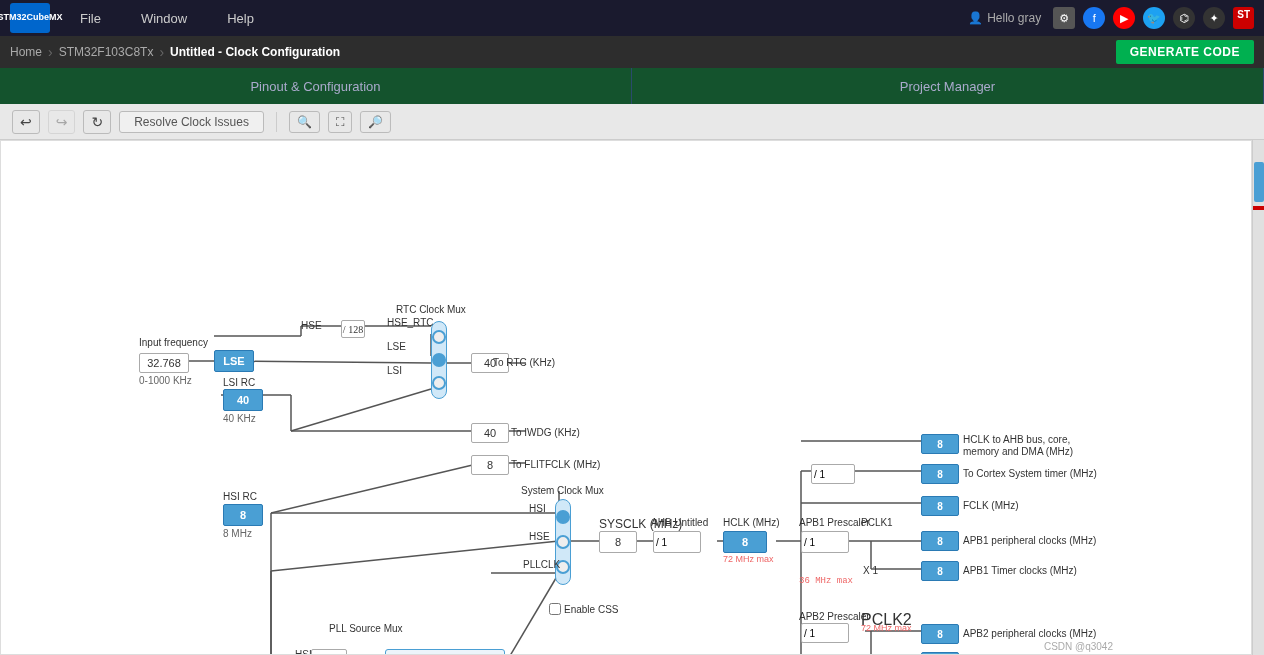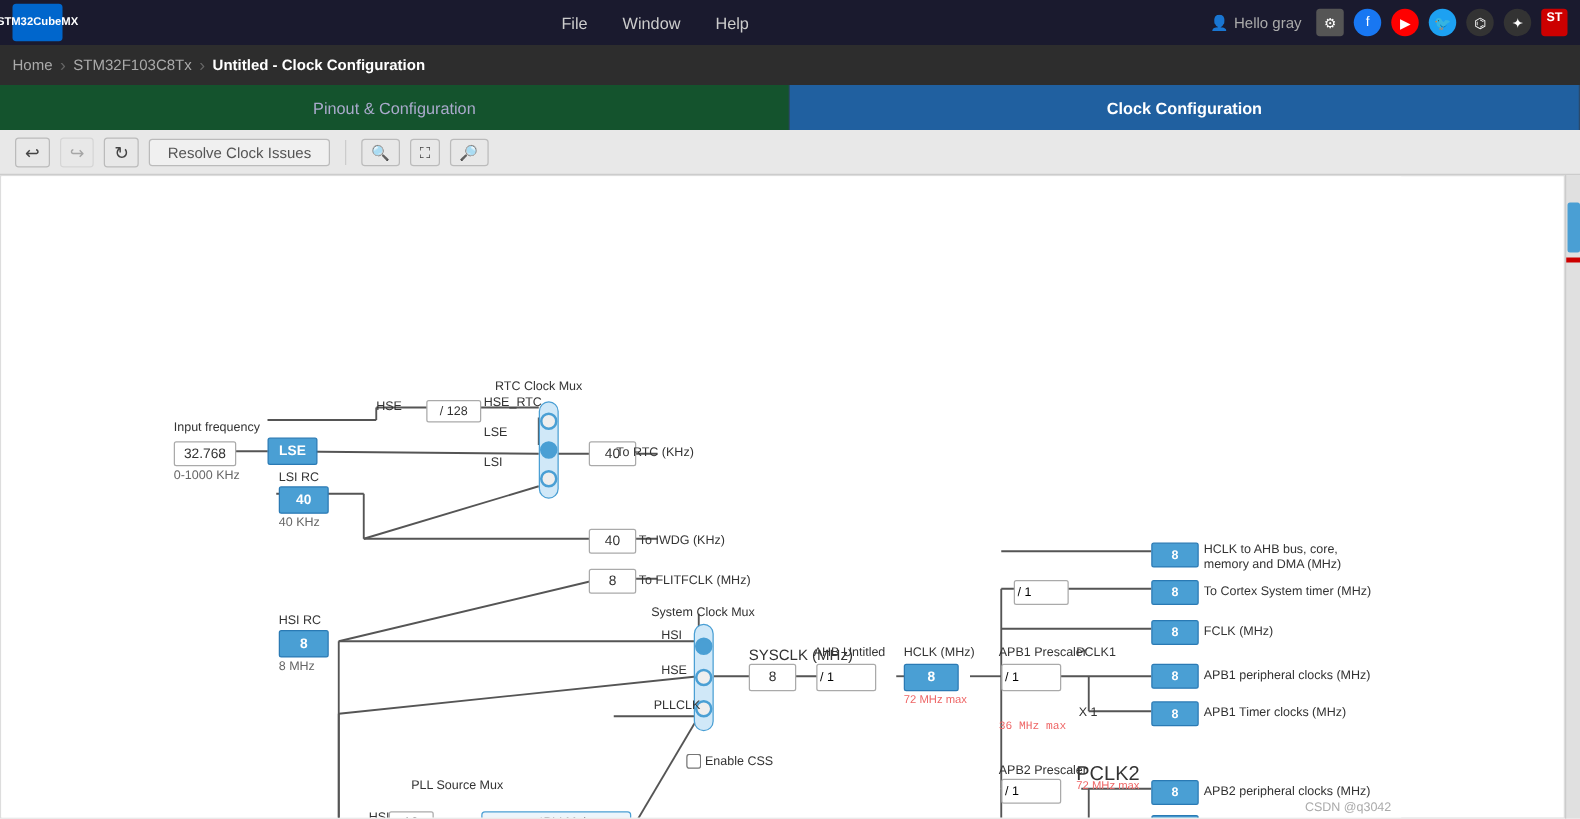--- a/index.html
+++ b/index.html
@@ -5,21 +5,21 @@
     * { box-sizing: border-box; margin: 0; padding: 0; }
     body { font-family: Arial, sans-serif; font-size: 12px; background: #f0f0f0; overflow: hidden; width: 1264px; height: 655px; }
 
     
     .top-bar {
       display: flex; align-items: center; height: 36px;
       background: #1a1a2e; color: white; padding: 0 10px;
     }
     .logo-area { display: flex; align-items: center; gap: 4px; margin-right: 30px; }
     .logo-box { width: 40px; height: 30px; background: #0066cc; border-radius: 3px; display: flex; align-items: center; justify-content: center; color: white; font-size: 9px; font-weight: bold; line-height: 1.1; text-align: center; }
-    .nav-menu { display: flex; gap: 28px; flex: 1; justify-content: center; }
+    .nav-menu { display: flex; gap: 40px; flex: 1; justify-content: flex-start; }
     .nav-item { color: #ccc; cursor: pointer; font-size: 13px; }
     .user-area { display: flex; align-items: center; gap: 12px; }
     .user-icon { color: #aaa; font-size: 12px; display: flex; align-items: center; gap: 4px; }
     .social-icons { display: flex; gap: 8px; }
     .social-icon { width: 22px; height: 22px; border-radius: 50%; display: flex; align-items: center; justify-content: center; font-size: 11px; color: white; cursor: pointer; }
     .fb { background: #1877f2; }
     .yt { background: #ff0000; }
     .tw { background: #1da1f2; }
     .gh { background: #333; }
     .st-logo { background: #cc0000; border-radius: 3px; padding: 2px 4px; font-size: 10px; font-weight: bold; color: white; }
@@ -182,28 +182,29 @@
     </div>
   </div>
 </div>
 
 <div class="breadcrumb-bar">
   <span class="breadcrumb-item">Home</span>
   <span class="breadcrumb-sep">›</span>
   <span class="breadcrumb-item">STM32F103C8Tx</span>
   <span class="breadcrumb-sep">›</span>
   <span class="breadcrumb-item active">Untitled - Clock Configuration</span>
+  <button class="generate-btn">GENERATE CODE</button>
 </div>
 
 <div class="tab-bar">
   <div class="tab">
     <span>Pinout &amp; Configuration</span>
   </div>
-  <div class="tab active">
-    <span>Clock Configuration</span>
+  <div class="tab">
+    <span>Project Manager</span>
   </div>
 </div>
 
 <div class="toolbar">
   <button class="toolbar-btn">↩</button>
   <button class="toolbar-btn disabled">↪</button>
   <button class="toolbar-btn">↻</button>
   <button class="resolve-btn">Resolve Clock Issues</button>
   <div class="toolbar-sep"></div>
   <button class="toolbar-btn" style="font-size:12px;">🔍</button>
@@ -306,21 +307,21 @@
       </div>
 
       <div class="clk-label" style="left:222px;top:236px;">LSI RC</div>
       <div class="clk-box" style="left:222px;top:248px;width:40px;height:22px;font-size:11px;">
         <span>40</span>
       </div>
       <div class="clk-label gray" style="left:222px;top:272px;">40 KHz</div>
 
       <div class="clk-label" style="left:395px;top:163px;">RTC Clock Mux</div>
 
-      <div class="clk-white-box" style="left:340px;top:179px;width:44px;height:18px;font-size:10px;">
+      <div class="clk-white-box" style="left:340px;top:179px;width:24px;height:18px;font-size:10px;font-family:Liberation Serif, serif;">
         <span>/ 128</span>
       </div>
 
       <div class="clk-label" style="left:300px;top:179px;font-size:10px;">HSE</div>
 
       <div class="clk-label" style="left:386px;top:176px;">HSE_RTC</div>
 
       <div class="mux-block" style="left:430px;top:180px;width:16px;height:78px;border-radius:8px;">
         <div class="clk-mux" style="position:relative;left:0;top:0;"></div>
         <div class="clk-mux active" style="position:relative;left:0;top:0;"></div>

